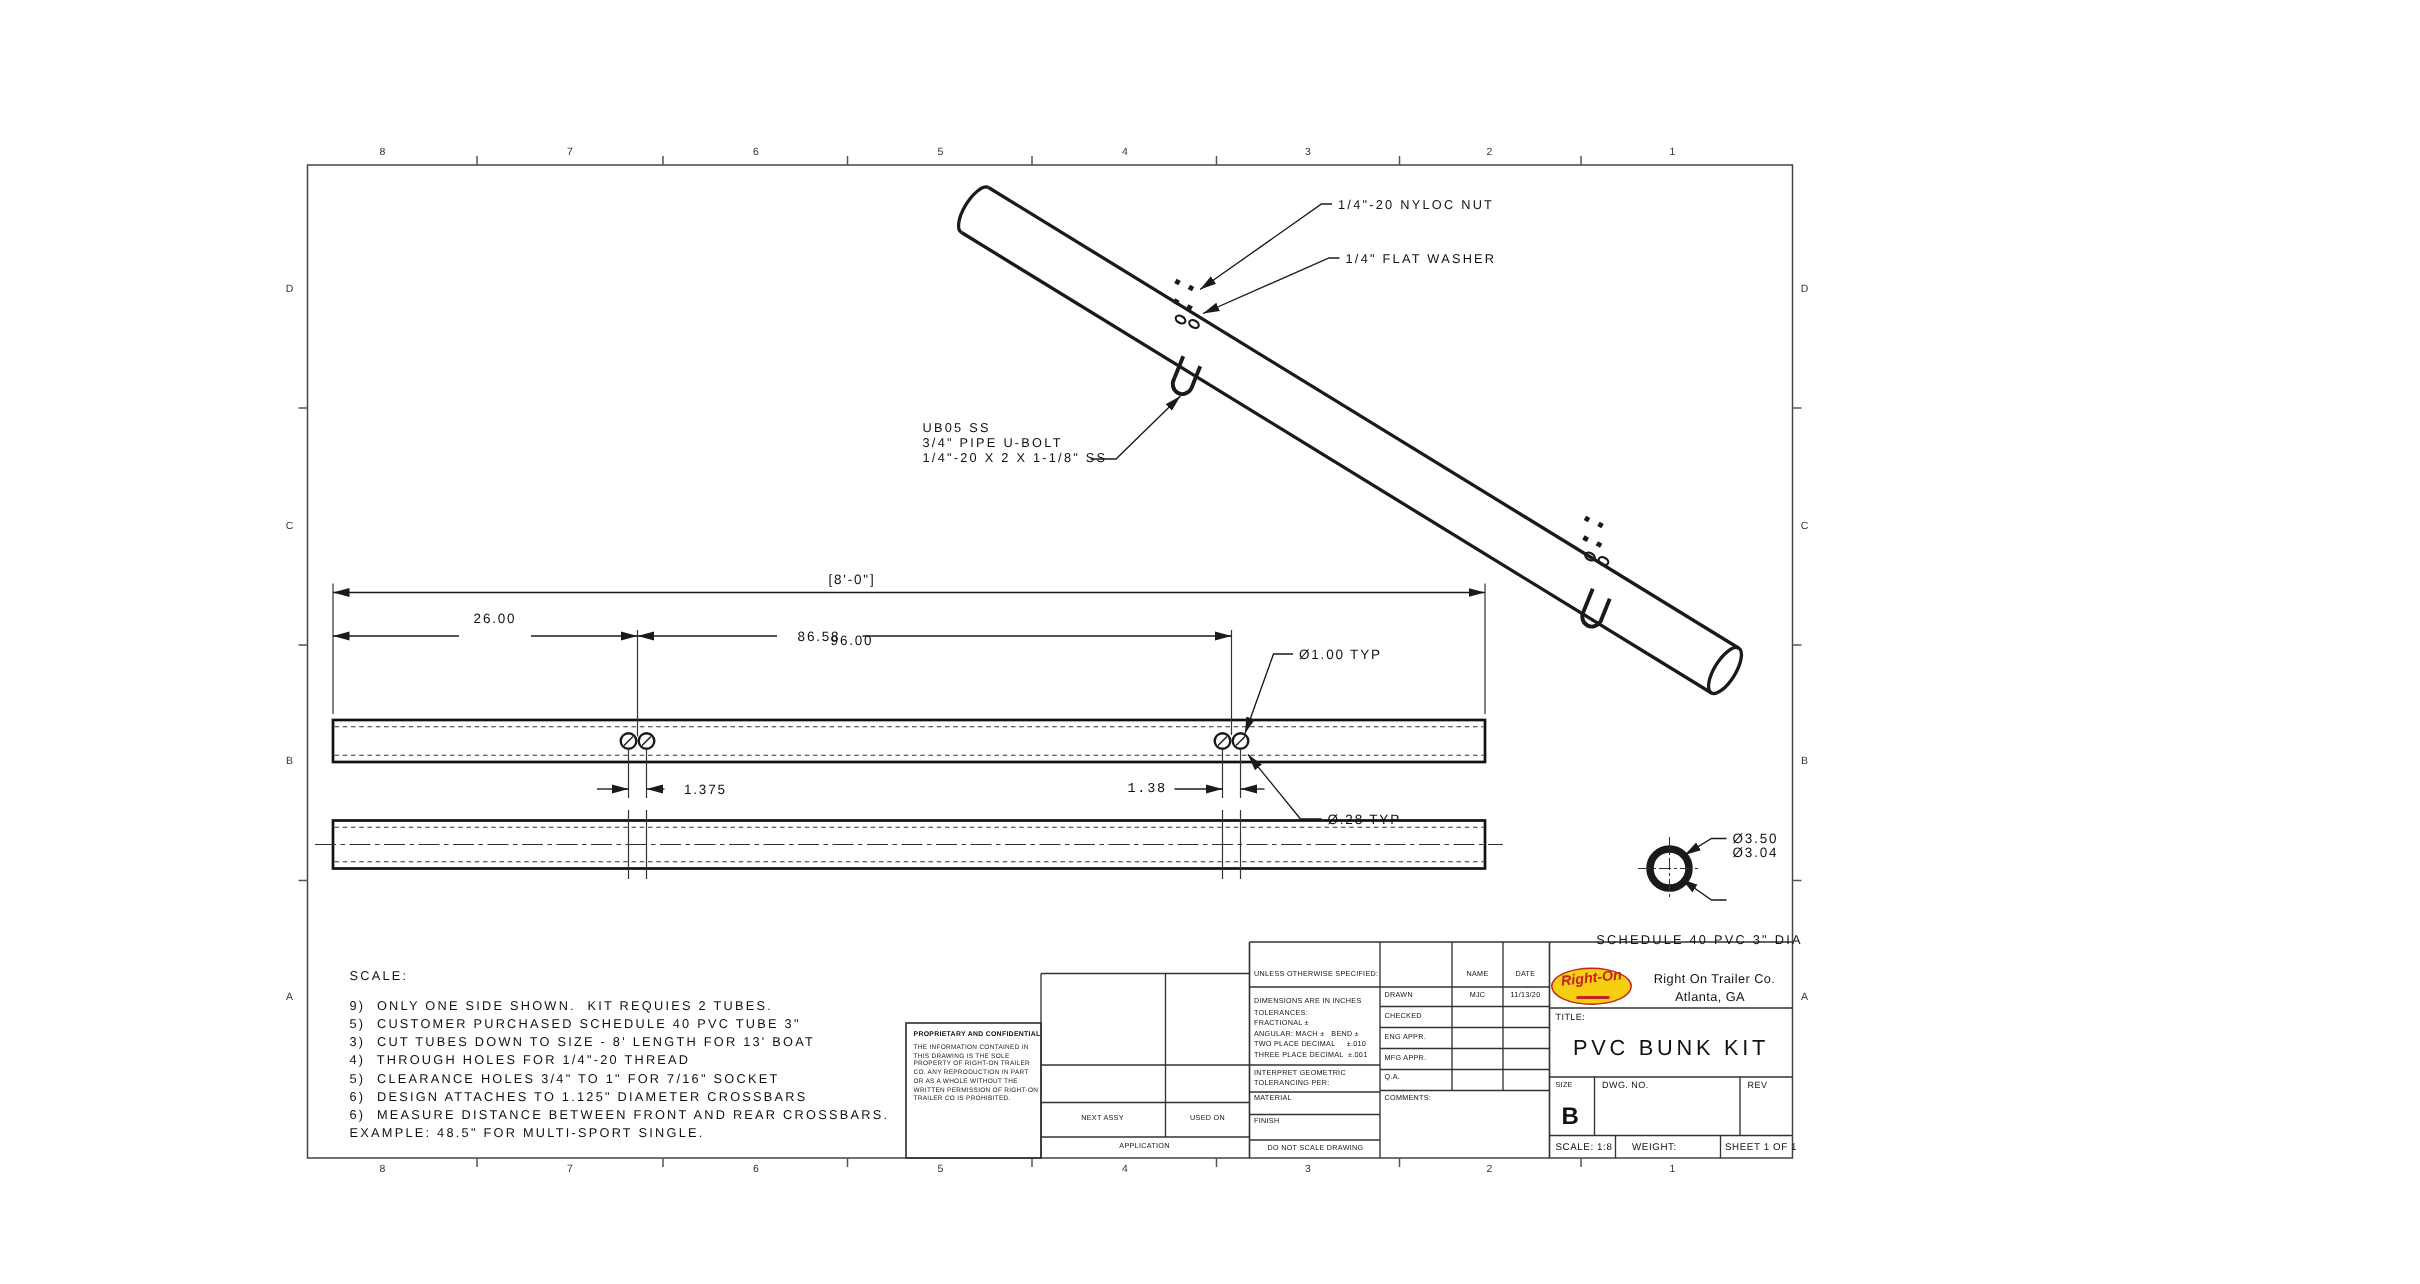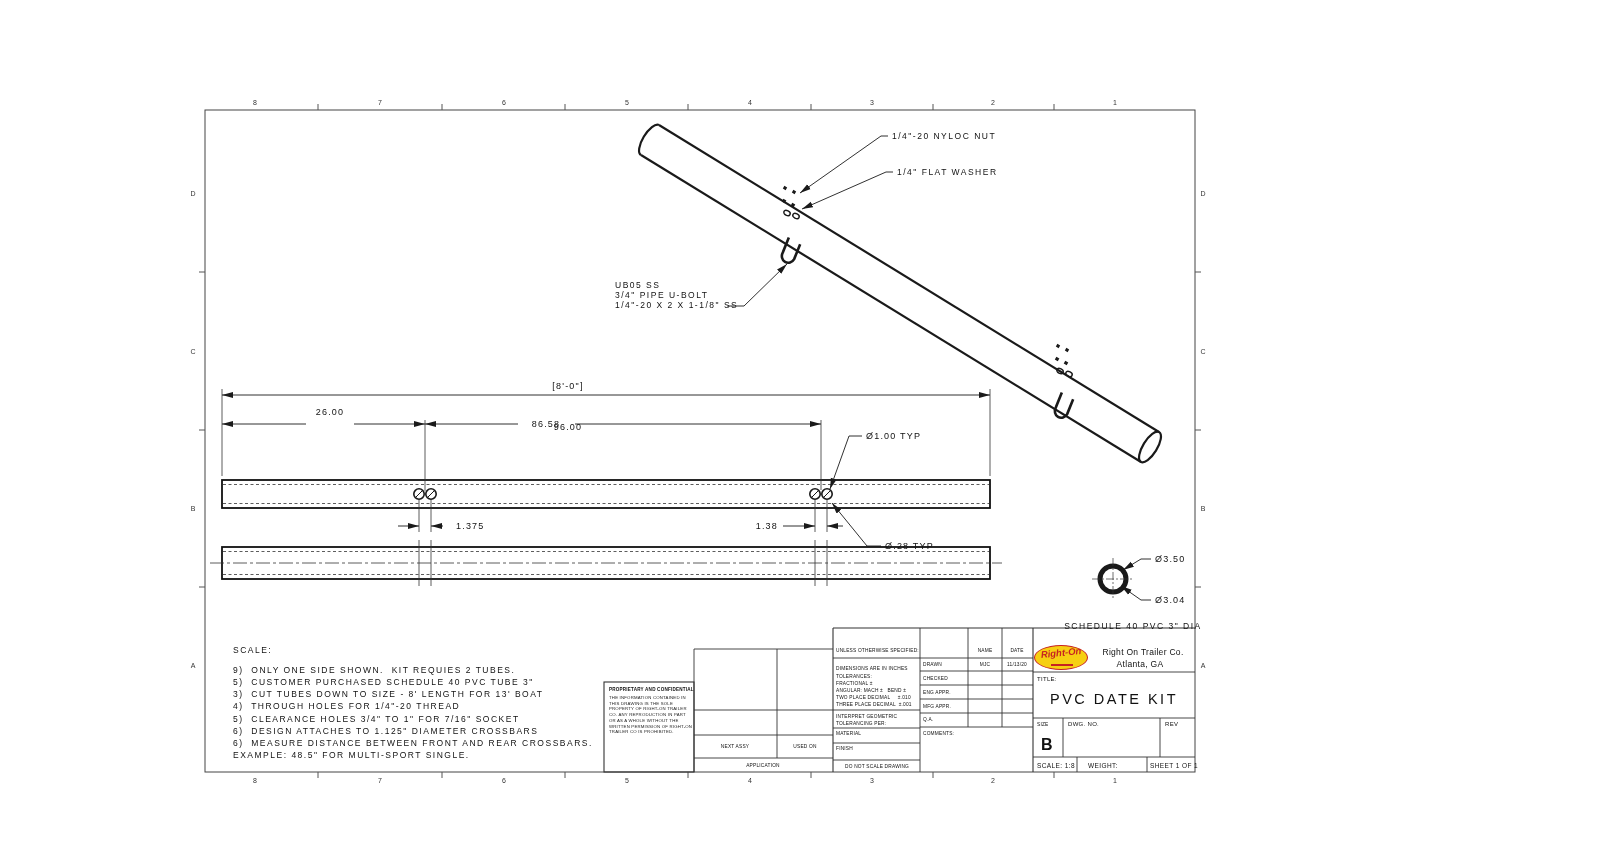--- a/index.html
+++ b/index.html
@@ -2,21 +2,21 @@
 <html><head>
 <meta charset="utf-8">
 <style>
   html,body{margin:0;padding:0;background:#fff;}
   .canvas{position:relative;width:1613px;height:856px;background:#fff;overflow:hidden;
           font-family:"Liberation Sans",sans-serif;color:#111;}
   svg{position:absolute;left:0;top:0;}
   .t{position:absolute;white-space:pre;color:#111;}
   .tl{transform:translateY(-50%);}
   .tc{transform:translate(-50%,-50%);text-align:center;}
-  .tr{transform:translate(-100%,-50%);}
+  .tr{transform:translate(-100%,-50%);font-family:Liberation Mono, monospace;}
   .zone{font-size:7px;color:#333;letter-spacing:0;}
   .dim{font-size:9px;letter-spacing:1.2px;}
   .callout{font-size:8.5px;letter-spacing:1.5px;}
   .note{font-size:8.5px;letter-spacing:1.5px;}
   .tb5{font-size:4.8px;letter-spacing:.2px;}
   .tb6{font-size:6px;letter-spacing:.3px;}
   .tb65{font-size:6.5px;letter-spacing:.4px;}
   .tb8{font-size:8.5px;letter-spacing:.3px;}
   .title-big{font-size:14.5px;letter-spacing:2.5px;}
   .size-big{font-size:16px;font-weight:bold;}
@@ -194,21 +194,21 @@
 
 <div class="t tc dim" style="left:568px;top:386px">[8'-0"]</div>
 <div class="t tc dim" style="left:568px;top:427px">96.00</div>
 <div class="t tc dim" style="left:330px;top:412px">26.00</div>
 <div class="t tc dim" style="left:546px;top:424px">86.58</div>
 <div class="t tl dim" style="left:456px;top:526px">1.375</div>
 <div class="t tr dim" style="left:778px;top:526px">1.38</div>
 <div class="t tl dim" style="left:866px;top:436px">Ø1.00 TYP</div>
 <div class="t tl dim" style="left:885px;top:546px">Ø.28 TYP</div>
 <div class="t tl dim" style="left:1155px;top:559px">Ø3.50</div>
-<div class="t tl dim" style="left:1155px;top:600px">Ø3.04</div>
+<div class="t tl dim" style="left:1155px;top:568px">Ø3.04</div>
 <div class="t tc note" style="left:1133px;top:626px">SCHEDULE 40 PVC 3" DIA</div>
 
 <div class="t tl note" style="left:233px;top:650px">SCALE:</div>
 <div class="t tl note" style="left:233px;top:670px">9)  ONLY ONE SIDE SHOWN.  KIT REQUIES 2 TUBES.</div>
 <div class="t tl note" style="left:233px;top:682px">5)  CUSTOMER PURCHASED SCHEDULE 40 PVC TUBE 3"</div>
 <div class="t tl note" style="left:233px;top:694px">3)  CUT TUBES DOWN TO SIZE - 8' LENGTH FOR 13' BOAT</div>
 <div class="t tl note" style="left:233px;top:706px">4)  THROUGH HOLES FOR 1/4"-20 THREAD</div>
 <div class="t tl note" style="left:233px;top:719px">5)  CLEARANCE HOLES 3/4" TO 1" FOR 7/16" SOCKET</div>
 <div class="t tl note" style="left:233px;top:731px">6)  DESIGN ATTACHES TO 1.125" DIAMETER CROSSBARS</div>
 <div class="t tl note" style="left:233px;top:743px">6)  MEASURE DISTANCE BETWEEN FRONT AND REAR CROSSBARS.</div>
@@ -245,21 +245,21 @@
 <div class="t tl tb5" style="left:923px;top:719px">Q.A.</div>
 <div class="t tl tb5" style="left:923px;top:733px">COMMENTS:</div>
 
 <div class="logo">
   <div class="logo-txt">Right-On</div>
   <div class="logo-bar"></div>
 </div>
 <div class="t tc tb8" style="left:1143px;top:652px">Right On Trailer Co.</div>
 <div class="t tc tb8" style="left:1140px;top:664px">Atlanta, GA</div>
 <div class="t tl tb6" style="left:1037px;top:679px">TITLE:</div>
-<div class="t tc title-big" style="left:1114px;top:699px">PVC DATE KIT</div>
+<div class="t tc title-big" style="left:1114px;top:699px">PVC BUNK KIT</div>
 <div class="t tl tb5" style="left:1037px;top:724px">SIZE</div>
 <div class="t tl size-big" style="left:1041px;top:745px">B</div>
 <div class="t tl tb6" style="left:1068px;top:724px">DWG. NO.</div>
 <div class="t tl tb6" style="left:1165px;top:724px">REV</div>
 <div class="t tl tb65" style="left:1037px;top:765px">SCALE: 1:8</div>
 <div class="t tl tb65" style="left:1088px;top:765px">WEIGHT:</div>
 <div class="t tl tb65" style="left:1150px;top:765px">SHEET 1 OF 1</div>
 
 </div>
 

